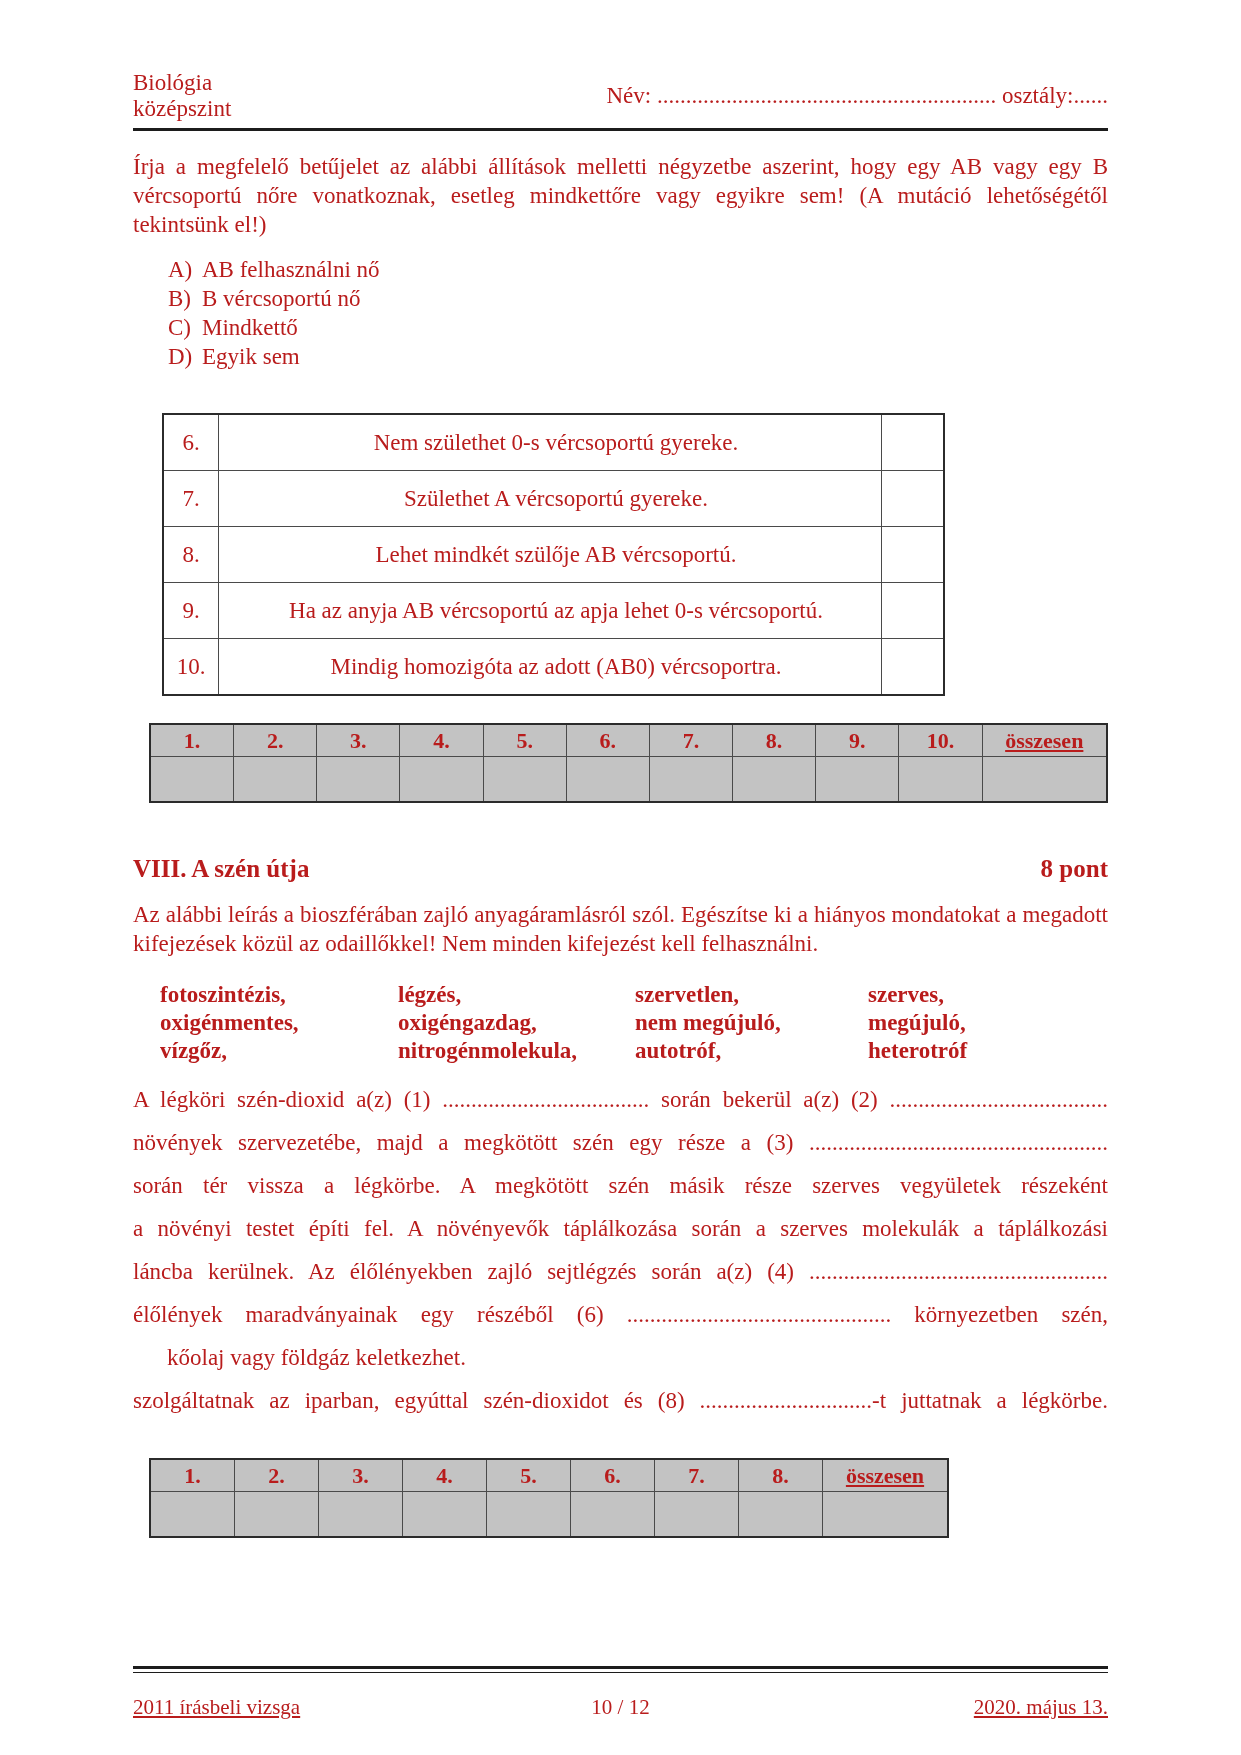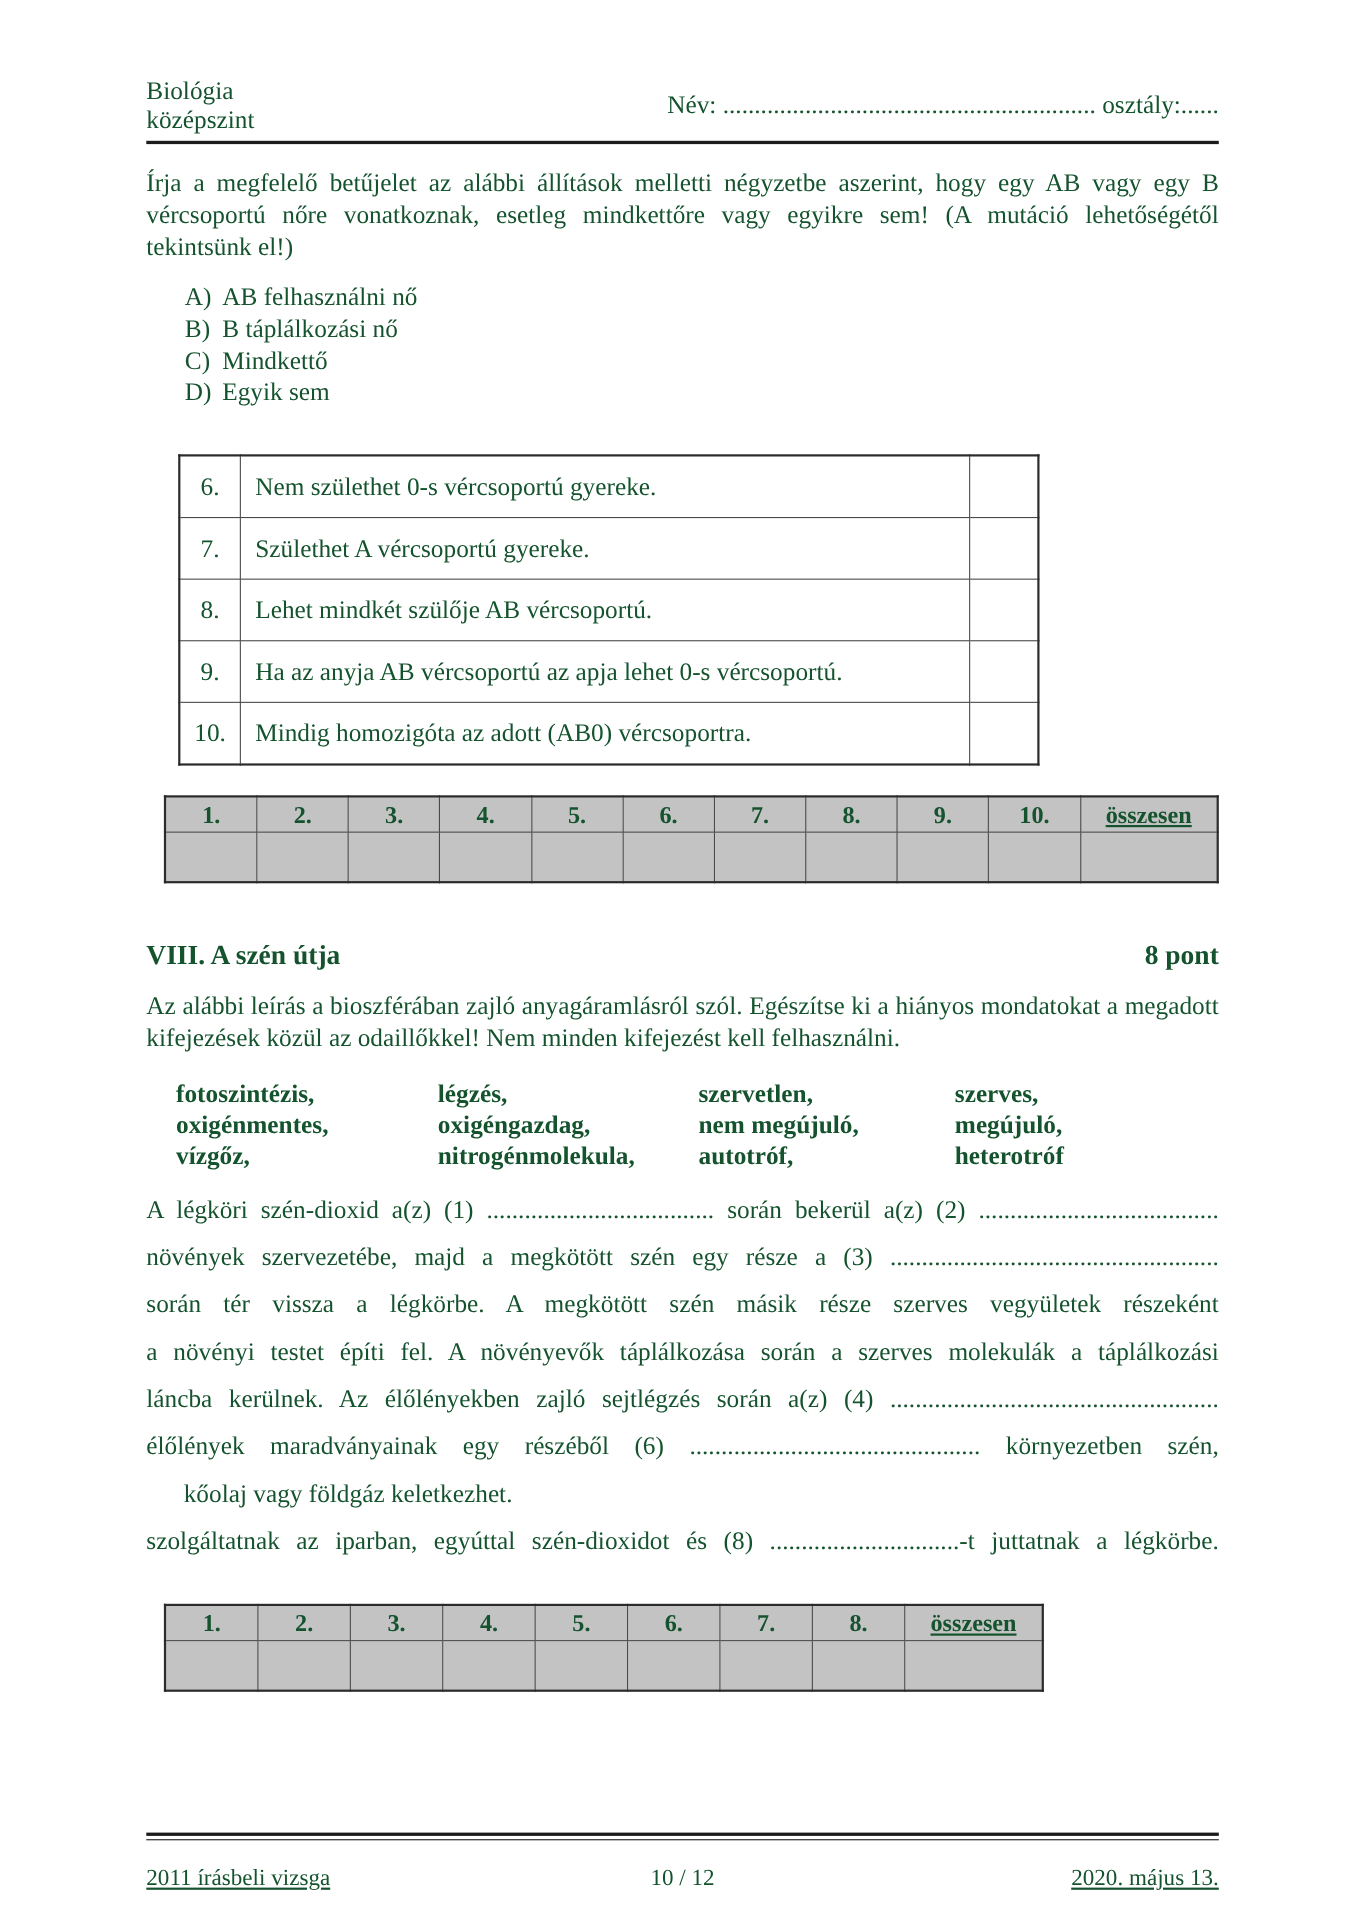--- a/index.html
+++ b/index.html
@@ -2,21 +2,21 @@
 <html lang="hu"><head>
 <meta charset="utf-8">
 <style>
   html, body { margin: 0; padding: 0; background: #ffffff; }
   .page {
     position: relative;
     width: 1241px;
     height: 1755px;
     background: #ffffff;
     font-family: "Liberation Serif", "DejaVu Serif", serif;
-    color: #14532d;
+    color: #b91c1c;
     overflow: hidden;
   }
   .content { margin: 0 133px; width: 975px; }
 
   
   .header {
     display: flex;
     justify-content: space-between;
     align-items: center;
     padding-top: 70px;
@@ -39,21 +39,21 @@
   .option { display: flex; }
   .option .letter { width: 34px; }
 
   
   .stmt-table {
     margin: 42px 0 0 29px;
     border-collapse: collapse;
     table-layout: fixed;
     font-size: 23px;
   }
-  .stmt-table td { border: 1px solid #4a4a4a; height: 53px; vertical-align: middle; }
+  .stmt-table td { border: 1px solid #4a4a4a; height: 53px; vertical-align: middle; text-align: center; }
   .stmt-table { border: 2px solid #2b2b2b; }
   .stmt-table td.num { width: 52px; text-align: center; }
   .stmt-table td.txt { width: 648px; padding-left: 13px; }
   .stmt-table td.ans { width: 59px; }
 
   
   .score-table {
     border-collapse: collapse;
     table-layout: fixed;
     font-size: 22px;
@@ -139,21 +139,21 @@
 
     <p class="intro">Írja a megfelelő betűjelet az alábbi állítások melletti négyzetbe aszerint, hogy egy AB vagy egy B vércsoportú nőre vonatkoznak, esetleg mindkettőre vagy egyikre sem! (A mutáció lehetőségétől tekintsünk el!)</p>
 
     <div class="options">
       <div class="option">
         <span class="letter">A)</span>
         <span>AB felhasználni nő</span>
       </div>
       <div class="option">
         <span class="letter">B)</span>
-        <span>B táplálkozási nő</span>
+        <span>B vércsoportú nő</span>
       </div>
       <div class="option">
         <span class="letter">C)</span>
         <span>Mindkettő</span>
       </div>
       <div class="option">
         <span class="letter">D)</span>
         <span>Egyik sem</span>
       </div>
     </div>

